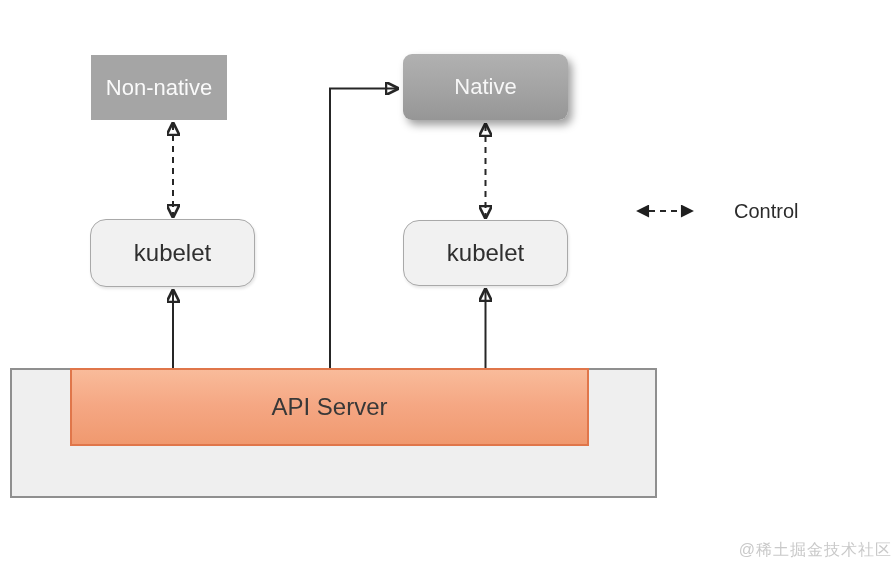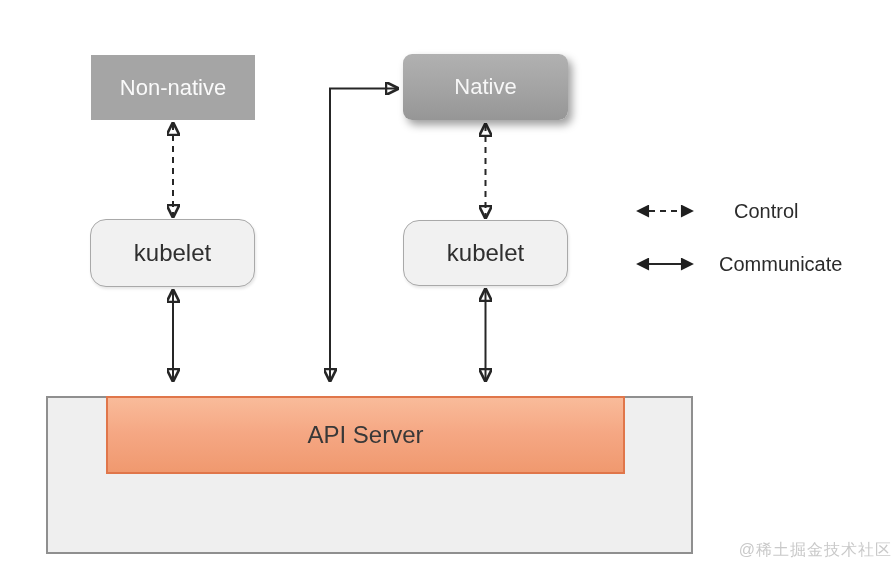--- a/index.html
+++ b/index.html
@@ -29,21 +29,21 @@
 
   .node {
     position: absolute;
     display: flex;
     align-items: center;
     justify-content: center;
     text-align: center;
   }
 
   #non-native-node {
-    left: 91px; top: 55px; width: 164px; height: 65px;
+    left: 91px; top: 55px; width: 136px; height: 65px;
     background: #a5a5a5;
     color: #fafafa;
     font-size: 22px;
   }
 
   #native-node {
     left: 403px; top: 54px; width: 165px; height: 66px;
     background: linear-gradient(180deg, #b1b1b1 0%, #a3a3a3 55%, #969696 100%);
     border-radius: 9px;
     box-shadow: 4px 5px 9px rgba(0,0,0,0.38);
@@ -57,25 +57,24 @@
     border-radius: 16px;
     color: #2f2f2f;
     font-size: 24px;
     box-shadow: 1px 2px 3px rgba(0,0,0,0.10);
   }
   #kubelet-left-node  { left: 90px;  top: 219px; width: 165px; height: 68px; }
   #kubelet-right-node { left: 403px; top: 220px; width: 165px; height: 66px; }
 
   #kubernetes-container {
     position: absolute;
-    left: 10px; top: 396px;
-    width: 647px; height: 158px;
+    left: 10px; top: 368px;
+    width: 647px; height: 130px;
     background: #efefef;
     border: 2px solid #8f8f8f;
-    margin-left: 36px;
   }
 
   #api-server-node {
     position: absolute;
     left: 58px; top: -2px;
     width: 519px; height: 78px;
     background: linear-gradient(180deg, #f9bb9a 0%, #f5a783 48%, #f0996f 100%);
     border: 2px solid #e0764a;
     display: flex;
     align-items: center;
@@ -155,27 +154,16 @@
       <defs>
         <marker id="ahl1" viewBox="0 0 10 10" refX="8.5" refY="5" markerWidth="7" markerHeight="6.5" orient="auto-start-reverse">
           <path d="M0 0 L10 5 L0 10 z" fill="#1f1f1f" stroke="none"></path>
         </marker>
       </defs>
       <line x1="10" y1="8" x2="64" y2="8" stroke-dasharray="6 5" marker-start="url(#ahl1)" marker-end="url(#ahl1)"></line>
     </svg>
     <span class="legend-label">Control</span>
   </div>
 
-  <div class="legend-row" id="legend-communicate">
-    <svg width="74" height="16" viewBox="0 0 74 16">
-      <defs>
-        <marker id="ahl2" viewBox="0 0 10 10" refX="8.5" refY="5" markerWidth="7" markerHeight="6.5" orient="auto-start-reverse">
-          <path d="M0 0 L10 5 L0 10 z" fill="#1f1f1f" stroke="none"></path>
-        </marker>
-      </defs>
-      <line x1="10" y1="8" x2="64" y2="8" marker-start="url(#ahl2)" marker-end="url(#ahl2)"></line>
-    </svg>
-    <span class="legend-label">Communicate</span>
-  </div>
 
   <div id="watermark">@稀土掘金技术社区</div>
 
 </div>
 
 </body></html>

